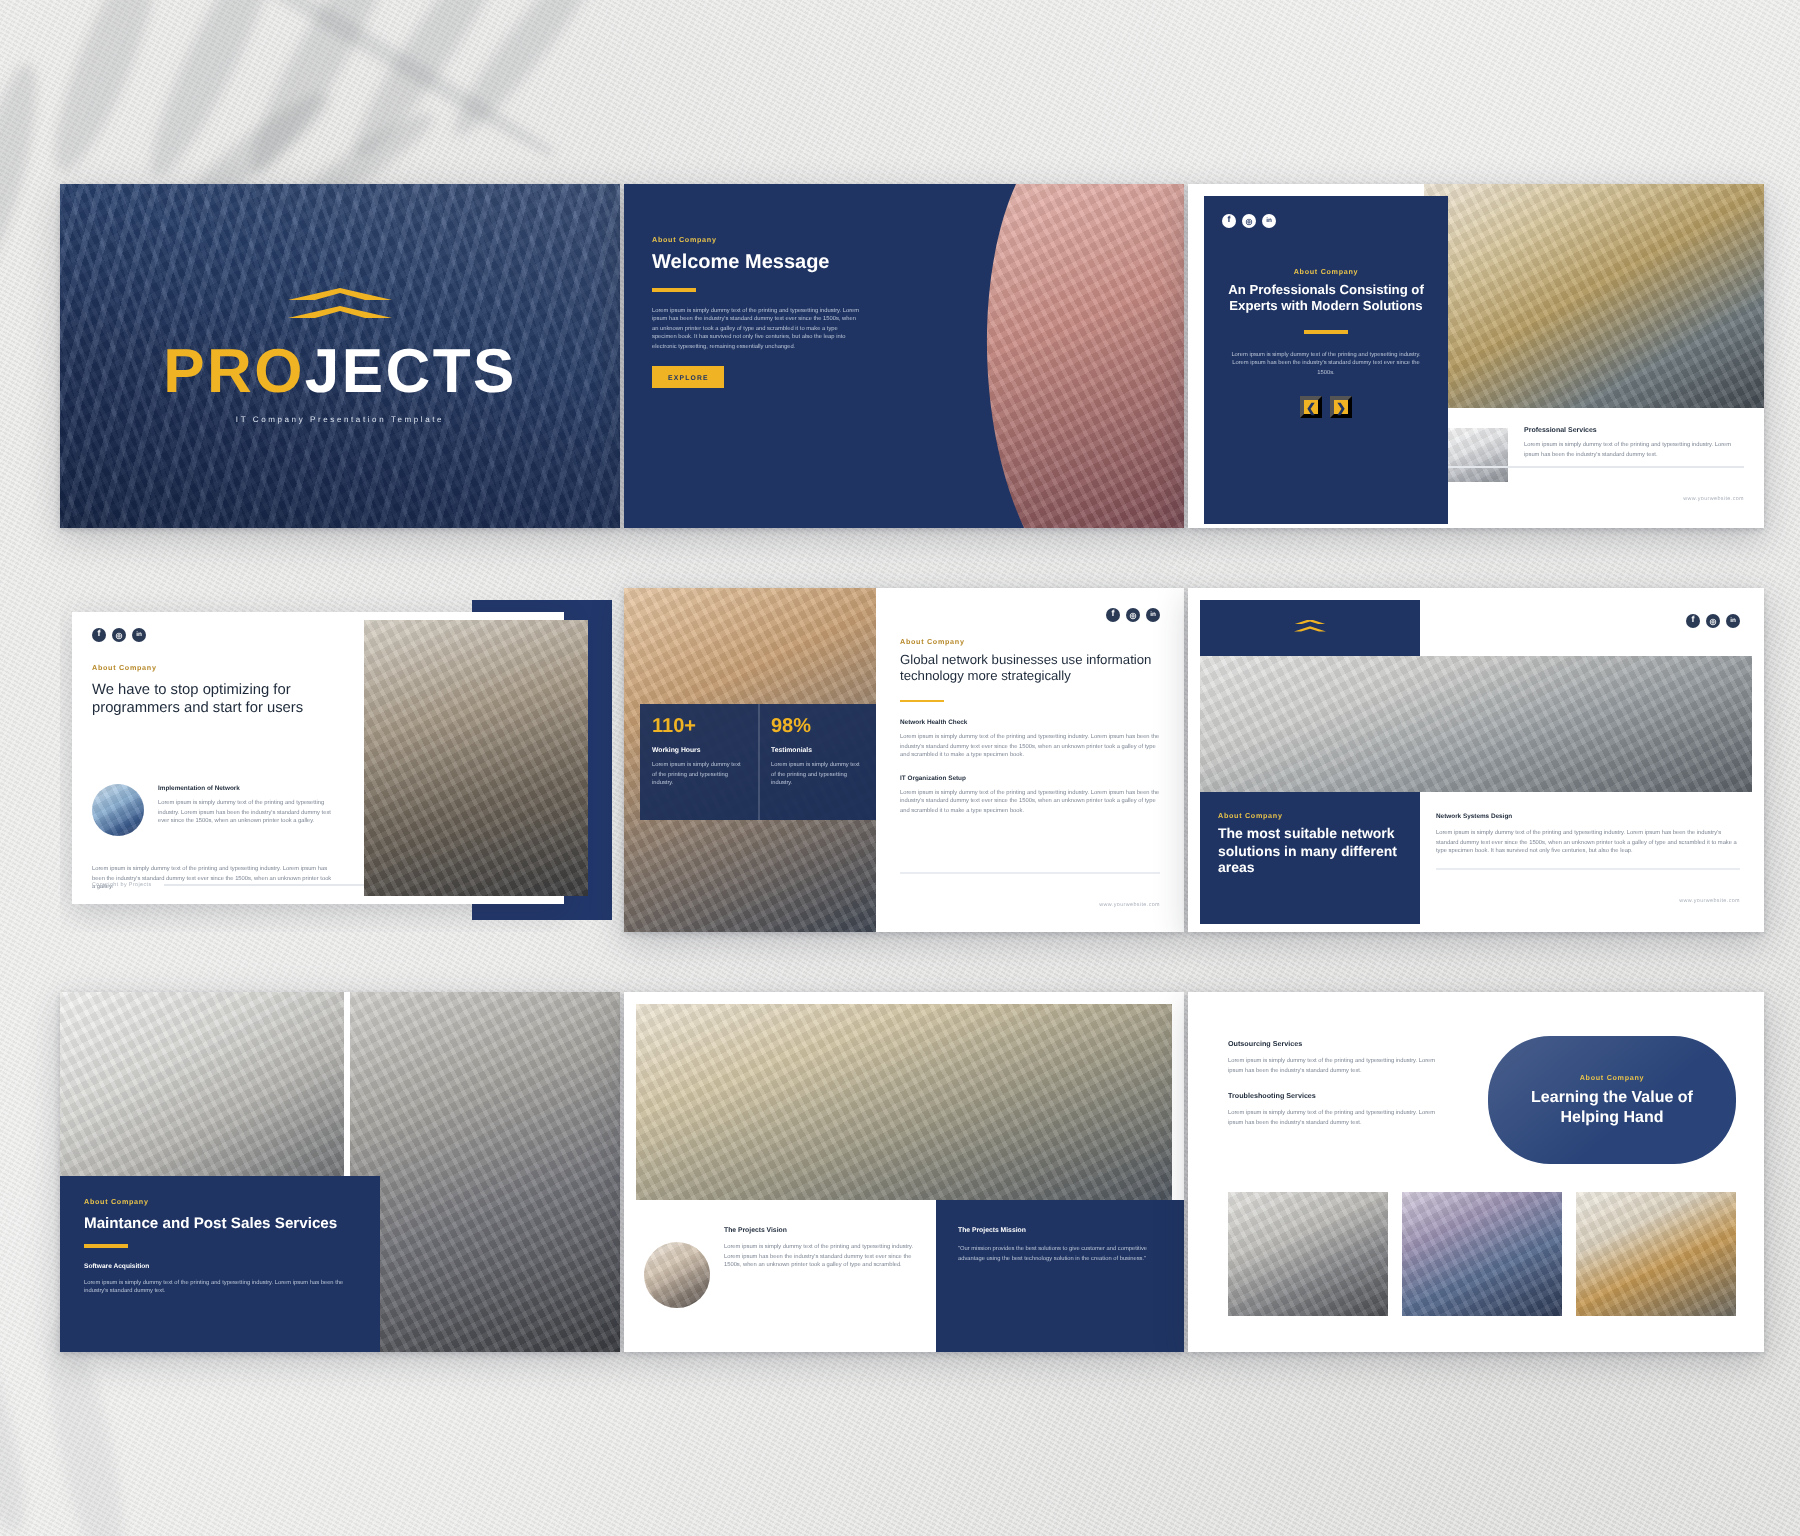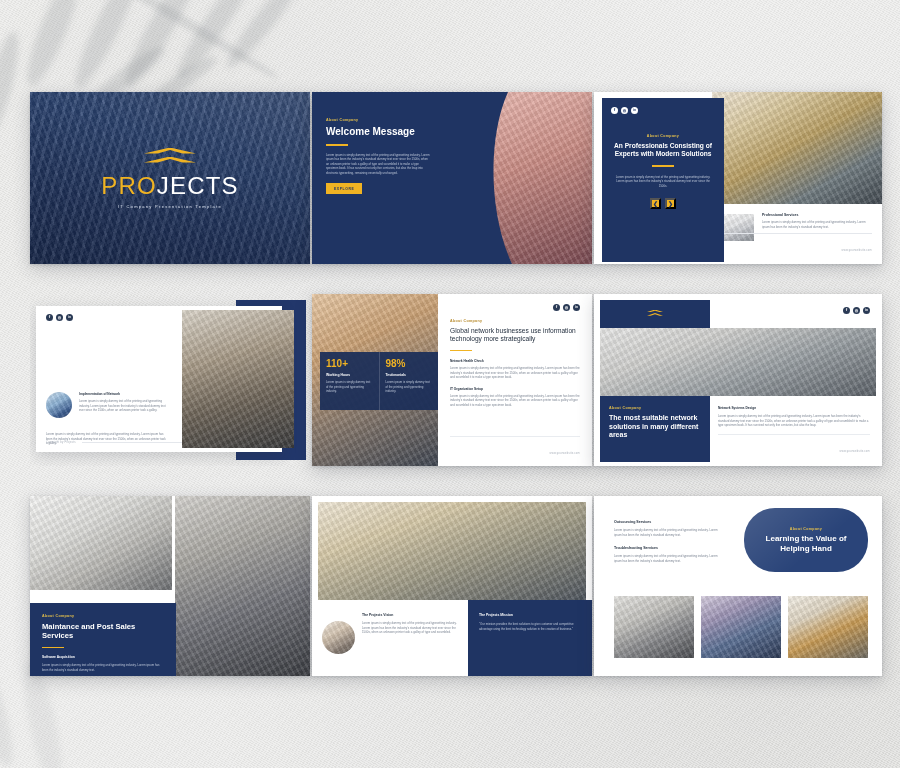--- a/index.html
+++ b/index.html
@@ -141,21 +141,21 @@
   .chev i:nth-child(2) { top: 3.6px; }
 
   
   #s1 .cover-overlay { position: absolute; inset: 0; background: linear-gradient(180deg, rgba(24,42,82,.46), rgba(20,34,68,.58)); }
   #s1 .logo-wrap { position: absolute; inset: 0; display: flex; flex-direction: column; align-items: center; justify-content: center; gap: 2px; }
   #s1 .bigchev { width: 52px; height: 22px; position: relative; margin-bottom: 2px; }
   #s1 .bigchev i { position: absolute; left: 0; right: 0; height: 6px; background: #f0b323;
      clip-path: polygon(50% 0, 100% 100%, 74% 100%, 50% 42%, 26% 100%, 0 100%); }
   #s1 .bigchev i:nth-child(1) { top: 0; }
   #s1 .bigchev i:nth-child(2) { top: 9px; }
-  #s1 .wordmark { font-size: 24px; font-weight: 400; letter-spacing: 1.2px; line-height: 1; }
+  #s1 .wordmark { font-size: 31px; font-weight: 700; letter-spacing: 1.2px; line-height: 1; }
   #s1 .wordmark .a { color: #f0b323; }
   #s1 .wordmark .b { color: #ffffff; }
   #s1 .tagline { font-size: 4px; color: #dfe6f2; letter-spacing: 1.3px; margin-top: 4px; }
 
   
   #s2 .left {
     position: absolute; left: 0; top: 0; bottom: 0; width: 72%;
     background: #1f3463;
     clip-path: path("M0,0 L196,0 C176,44 176,120 200,172 L0,172 Z");
   }
@@ -173,29 +173,29 @@
   #s5 .stat { flex: 1; padding: 7px 6px; }
   #s5 .stat + .stat { border-left: 1px solid rgba(255,255,255,.16); }
   #s5 .statnum { font-size: 10px; font-weight: 700; color: #f0b323; line-height: 1; }
   #s5 .statlbl { font-size: 3.4px; font-weight: 700; color: #fff; margin: 4px 0 3px; }
 
   
   #s6 .logobar { position: absolute; left: 6px; top: 6px; width: 110px; height: 28px; background: #1f3463; display: flex; align-items: center; justify-content: center; }
   #s6 .capbox { position: absolute; left: 6px; bottom: 4px; width: 110px; height: 66px; background: #1f3463; padding: 10px 9px; }
 
   
-  #s7 .navypanel { position: absolute; left: 0; top: 92px; width: 146px; bottom: 0; background: #1f3463; padding: 11px 12px; margin-top: 15px; }
+  #s7 .navypanel { position: absolute; left: 0; top: 92px; width: 160px; bottom: 0; background: #1f3463; padding: 11px 12px; }
 
   
   #s8 .vision { position: absolute; left: 0; bottom: 0; width: 156px; height: 76px; background: #fff; padding: 13px 11px 10px 50px; }
   #s8 .mission { position: absolute; right: 0; bottom: 0; width: 124px; height: 76px; background: #1f3463; padding: 13px 11px; }
   #s8 .visionimg { position: absolute; left: 10px; bottom: 22px; width: 33px; height: 33px; border-radius: 50%; }
 
   
-  #s9 .banner { position: absolute; right: 14px; top: 12px; width: 124px; height: 64px; background: #2a4479; display: flex; flex-direction: column; align-items: center; justify-content: center; gap: 3px; border-radius: 31px; }
+  #s9 .banner { position: absolute; right: 14px; top: 22px; width: 124px; height: 64px; background: #2a4479; display: flex; flex-direction: column; align-items: center; justify-content: center; gap: 3px; border-radius: 31px; }
   #s9 .banner::before { content:""; position:absolute; inset:0; background: linear-gradient(140deg, rgba(255,255,255,.14), transparent 60%); }
   #s9 .thumbs { position: absolute; left: 20px; right: 14px; bottom: 18px; height: 62px; display: flex; gap: 7px; }
   #s9 .thumbs > div { flex: 1; position: relative; overflow: hidden; }
 </style>
 </head>
 <body>
 
 <div id="backdrop">
   <div class="wall"></div>
   <div class="grain"></div>
@@ -276,20 +276,24 @@
   </div>
 
   <div class="slide" id="s4" style="background:transparent;box-shadow:none;">
     <div class="accent"></div>
     <div class="card" style="box-shadow:0 4px 14px rgba(40,46,60,.2);">
       <div class="social" style="position:absolute;left:10px;top:8px;">
         <span class="soc on-white">f</span>
         <span class="soc on-white" style="font-size:4px;">◎</span>
         <span class="soc on-white" style="font-size:3.2px;">in</span>
       </div>
+      <div style="position:absolute;left:10px;top:26px;width:122px;">
+        <div class="kicker grey">About Company</div>
+        <div class="h-dark" style="font-size:7.4px;margin-top:4px;">We have to stop optimizing for programmers and start for users</div>
+      </div>
       <div style="position:absolute;left:10px;top:86px;display:flex;gap:7px;width:122px;">
         <div class="ph ph-avatar" style="position:relative;flex:0 0 26px;height:26px;border-radius:50%;"></div>
         <div>
           <div class="sub-t" style="font-size:3.2px;">Implementation of Network</div>
           <div class="body-s" style="margin-top:3px;">Lorem ipsum is simply dummy text of the printing and typesetting industry. Lorem ipsum has been the industry's standard dummy text ever since the 1500s, when an unknown printer took a galley.</div>
         </div>
       </div>
       <div class="body-s" style="position:absolute;left:10px;top:126px;width:122px;">Lorem ipsum is simply dummy text of the printing and typesetting industry. Lorem ipsum has been the industry's standard dummy text ever since the 1500s, when an unknown printer took a galley.</div>
       <div style="position:absolute;left:10px;right:10px;bottom:8px;display:flex;align-items:center;gap:6px;">
         <span class="foot">Copyright by Projects</span>

